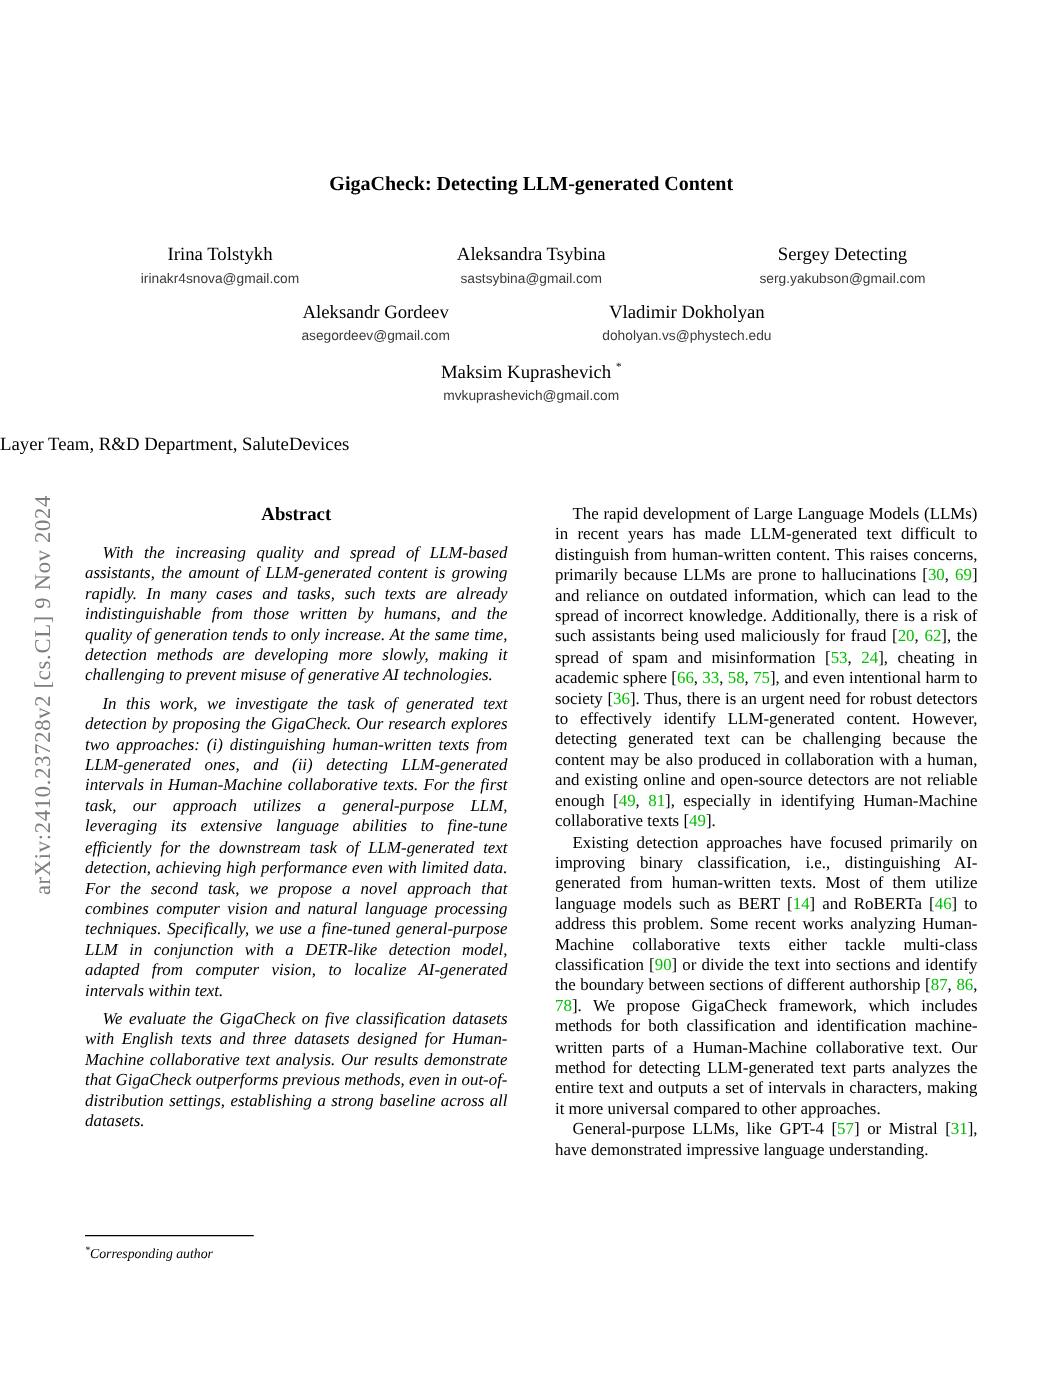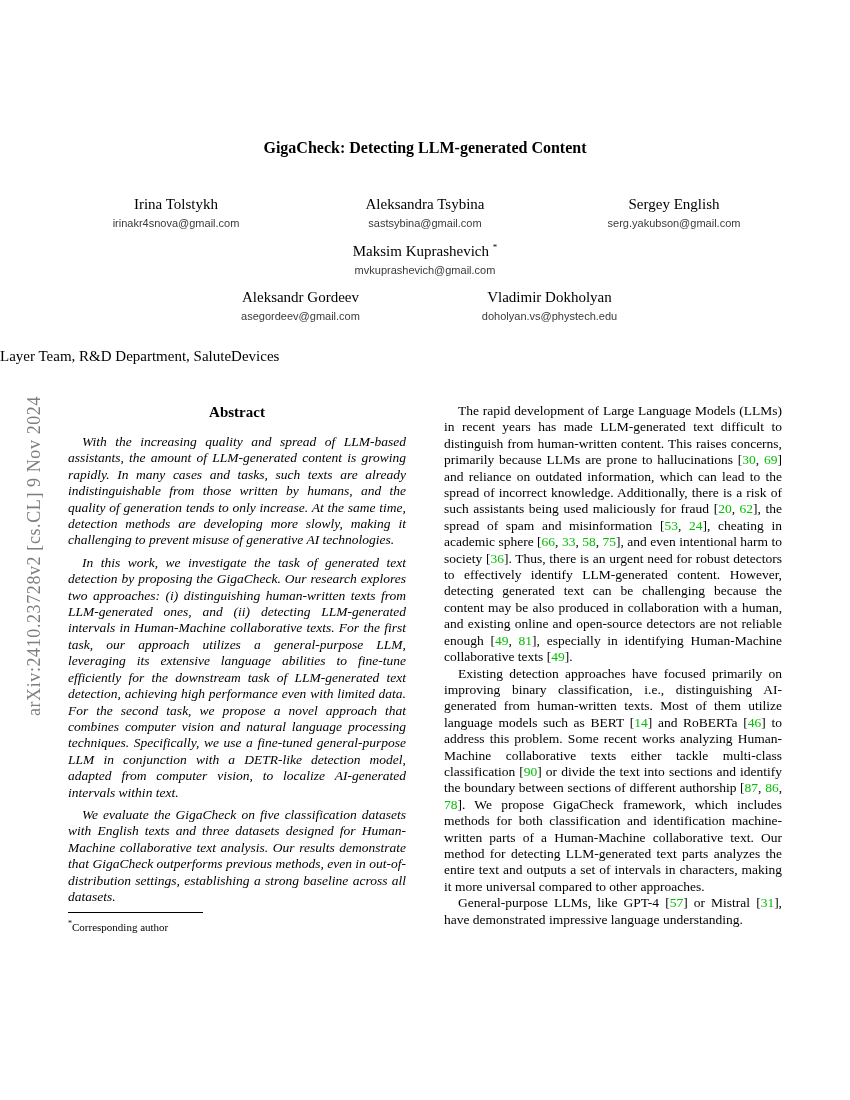--- a/index.html
+++ b/index.html
@@ -52,21 +52,21 @@
   }
   .section-heading {
     text-align:left; font-weight:bold; font-size:15px;
     margin:0 0 13px 0; line-height:18px;
   }
   .abstract p { font-style:italic; margin:0 0 6px 0; text-indent:14px; }
   .intro p { margin:0; text-indent:14px; }
 
   .cite { color:var(--cite-color); }
 
-  .footnote { position:absolute; left:68px; top:912px; width:338px; font-size:11px; line-height:13px; }
+  .footnote { position:absolute; left:68px; top:988px; width:338px; font-size:11px; line-height:13px;font-style:italic; }
   .footnote-rule { width:135px; height:0; border-top:1px solid #000; margin-bottom:4px; }
   .footnote sup { font-size:8px; }
 </style>
 </head>
 <body>
 
 <div class="page" style="--cite-color: #00bf00; --sidebar-color: #7e7e7e;">
 
   <div class="arxiv-strip">arXiv:2410.23728v2  [cs.CL]  9 Nov 2024</div>
 
@@ -76,38 +76,38 @@
     <div class="author-row">
       <div class="author">
         <div class="name">Irina Tolstykh</div>
         <div class="email">irinakr4snova@gmail.com</div>
       </div>
       <div class="author">
         <div class="name">Aleksandra Tsybina</div>
         <div class="email">sastsybina@gmail.com</div>
       </div>
       <div class="author">
-        <div class="name">Sergey English</div>
+        <div class="name">Sergey Detecting</div>
         <div class="email">serg.yakubson@gmail.com</div>
-      </div>
-    </div>
-    <div class="author-row">
-      <div class="author">
-        <div class="name"><span>Maksim Kuprashevich</span> <sup>*</sup></div>
-        <div class="email">mvkuprashevich@gmail.com</div>
       </div>
     </div>
     <div class="author-row">
       <div class="author">
         <div class="name">Aleksandr Gordeev</div>
         <div class="email">asegordeev@gmail.com</div>
       </div>
       <div class="author">
         <div class="name">Vladimir Dokholyan</div>
         <div class="email">doholyan.vs@phystech.edu</div>
+      </div>
+    </div>
+    <div class="author-row">
+      <div class="author">
+        <div class="name"><span>Maksim Kuprashevich</span> <sup>*</sup></div>
+        <div class="email">mvkuprashevich@gmail.com</div>
       </div>
     </div>
   </div>
 
   <div class="affiliation">Layer Team, R&amp;D Department, SaluteDevices</div>
 
   <div class="col col-left abstract">
     <div class="abstract-heading">Abstract</div>
     <p>With the increasing quality and spread of LLM-based assistants, the amount of LLM-generated content is growing rapidly. In many cases and tasks, such texts are already indistinguishable from those written by humans, and the quality of generation tends to only increase. At the same time, detection methods are developing more slowly, making it challenging to prevent misuse of generative AI technologies.</p>
     <p>In this work, we investigate the task of generated text detection by proposing the GigaCheck. Our research explores two approaches: (i) distinguishing human-written texts from LLM-generated ones, and (ii) detecting LLM-generated intervals in Human-Machine collaborative texts. For the first task, our approach utilizes a general-purpose LLM, leveraging its extensive language abilities to fine-tune efficiently for the downstream task of LLM-generated text detection, achieving high performance even with limited data. For the second task, we propose a novel approach that combines computer vision and natural language processing techniques. Specifically, we use a fine-tuned general-purpose LLM in conjunction with a DETR-like detection model, adapted from computer vision, to localize AI-generated intervals within text.</p>

